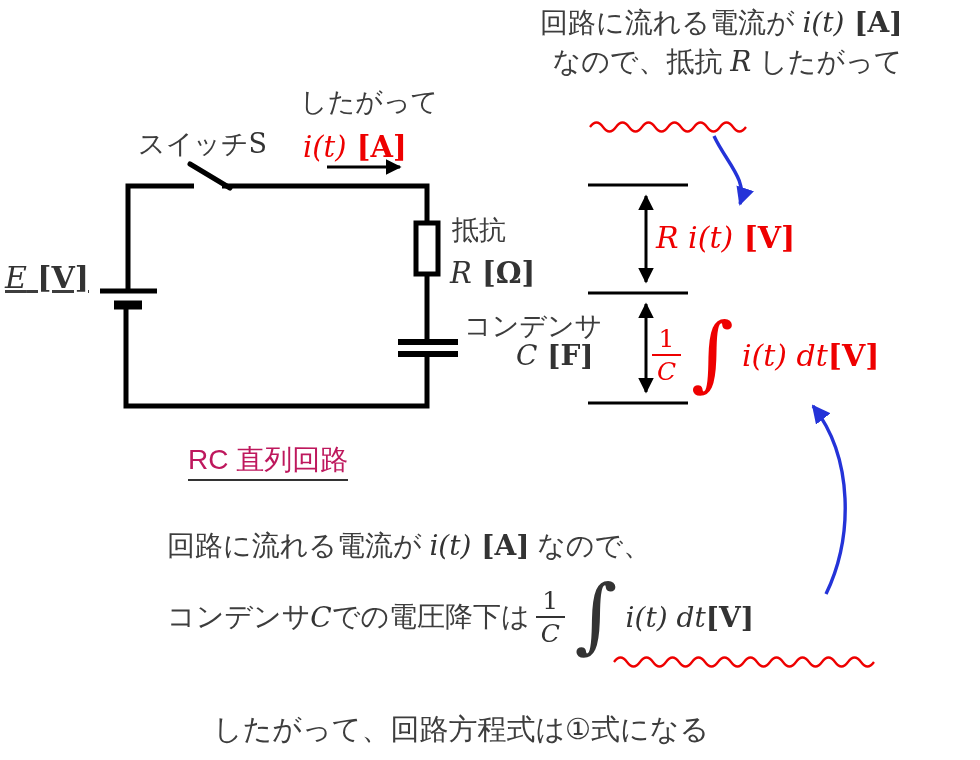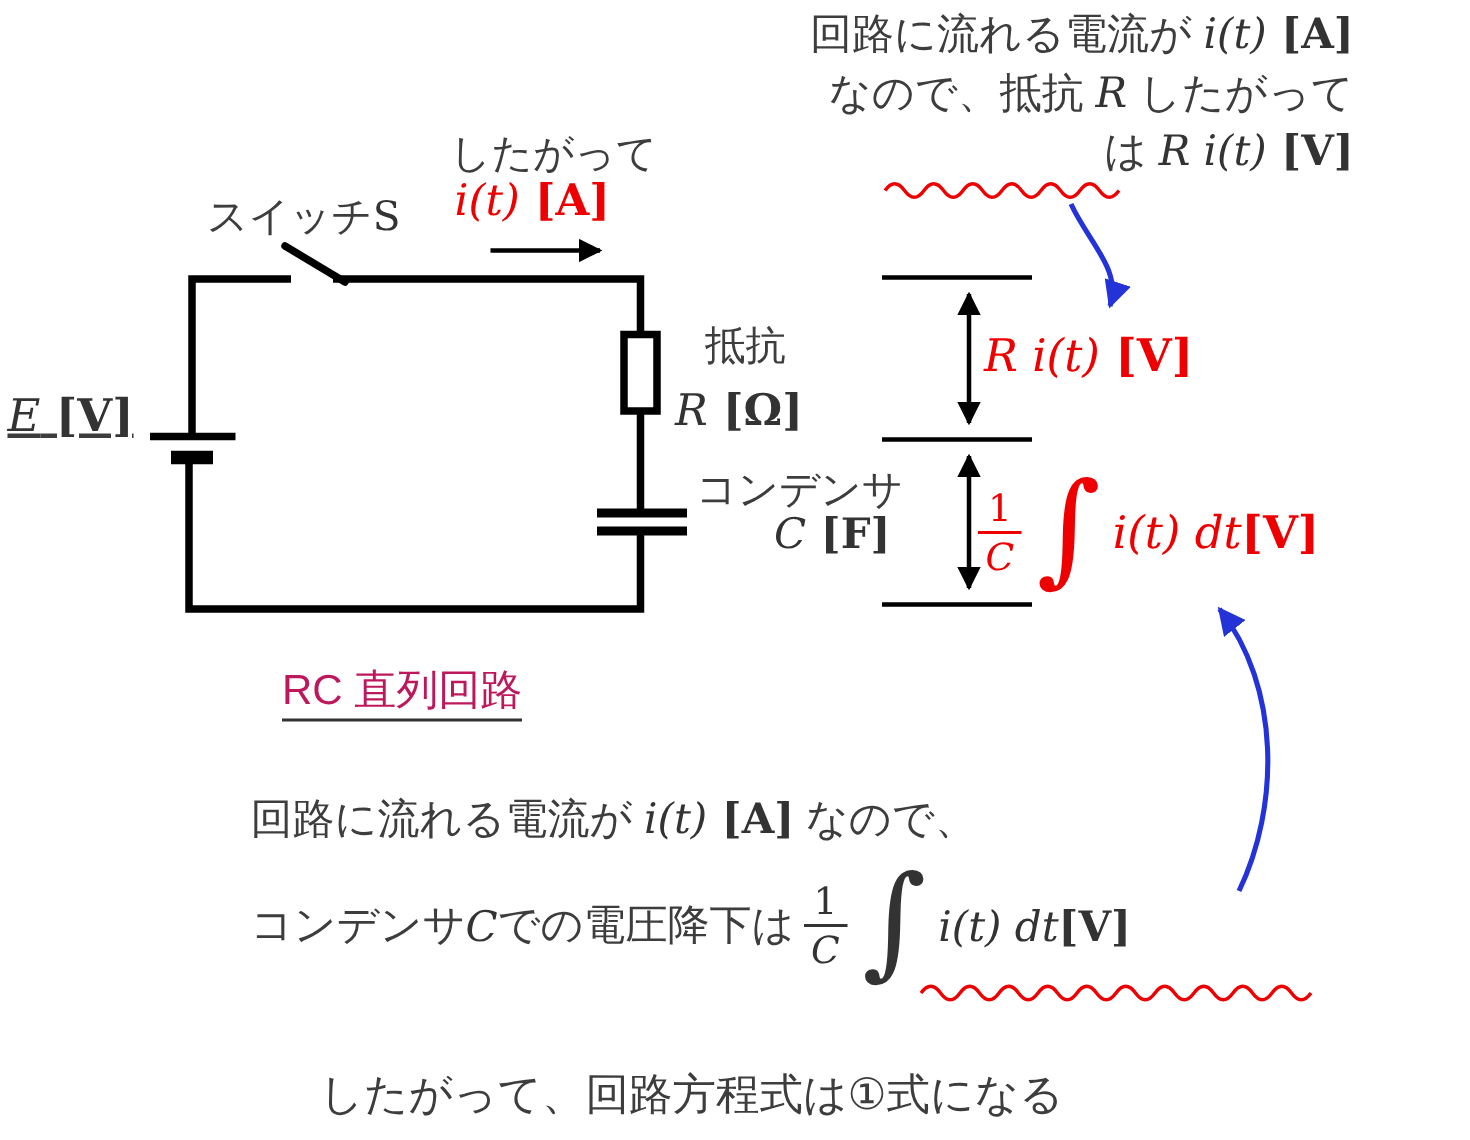--- a/index.html
+++ b/index.html
@@ -17,24 +17,24 @@
   .frac{display:inline-flex;flex-direction:column;align-items:center;vertical-align:middle;
         font-family:"DejaVu Serif","Liberation Serif",serif;line-height:1;}
   .frac .num{font-size:25px;font-style:normal;padding-bottom:3px;}
   .frac .den{font-size:25px;font-style:italic;border-top:2.4px solid currentColor;padding:3px 5px 0 5px;}
   .intsign{font-family:"DejaVu Serif","Liberation Serif",serif;font-style:normal;
            font-size:82px;line-height:0.9;margin:0 8px 0 10px;transform:translateY(-2px);}
   .formula-row{display:flex;align-items:center;}
   .caption-underline{border-bottom:2.6px solid #333333;padding-bottom:4px;}
   #top-note{left:540px;top:3px;font-size:28px;line-height:39px;}
   #current-label{left:300px;top:84px;font-size:27px;}
-  #current-value{left:303px;top:116px;font-size:29px;}
+  #current-value{left:303px;top:130px;font-size:29px;}
   #switch-label{left:138px;top:126px;font-size:27px;}
   #source-label{left:5px;top:260px;font-size:30px;text-decoration:underline;}
-  #resistor-label-jp{left:452px;top:212px;font-size:27px;margin-left:18px;}
+  #resistor-label-jp{left:452px;top:212px;font-size:27px;}
   #resistor-label-val{left:450px;top:256px;font-size:29px;}
   #capacitor-label-jp{left:464px;top:308px;font-size:27px;}
   #capacitor-label-val{left:472px;top:339px;font-size:28px;margin-left:44px;}
   #circuit-caption{left:188px;top:441px;font-size:28px;color:#be185d;}
   #vr-value{left:656px;top:220px;font-size:30px;}
   #vc-value{left:652px;top:302px;height:106px;font-size:30px;}
   #bottom-line1{left:167px;top:527px;font-size:28px;}
   #bottom-line2{left:167px;top:568px;height:98px;font-size:28px;}
   #conclusion{left:213px;top:710px;font-size:29px;}
 </style>
@@ -74,21 +74,20 @@
   <path d="M714,136 C726,162 748,180 740,204" fill="none" stroke="#2433d8" stroke-width="3.4" marker-end="url(#mBlue)"></path>
   <path d="M826,594 C853,538 854,458 813,406" fill="none" stroke="#2433d8" stroke-width="3.4" marker-end="url(#mBlue)"></path>
 
   <path d="M590,127 q6.5,-9 13,0 t13,0 t13,0 t13,0 t13,0 t13,0 t13,0 t13,0 t13,0 t13,0 t13,0 t13,0" fill="none" stroke="#ee0000" stroke-width="2.3"></path>
   <path d="M614,662 q6.5,-9 13,0 t13,0 t13,0 t13,0 t13,0 t13,0 t13,0 t13,0 t13,0 t13,0 t13,0 t13,0 t13,0 t13,0 t13,0 t13,0 t13,0 t13,0 t13,0 t13,0" fill="none" stroke="#ee0000" stroke-width="2.3"></path>
 </svg>
 
 <div class="label" id="top-note">
   <div><span class="jp">回路に流れる電流が </span><span class="m">i(t)</span><span class="u"> [A]</span></div>
   <div><span class="jp">なので、抵抗 </span><span class="m">R</span><span class="jp"> したがって</span></div>
-  <div><span class="jp">は </span><span class="m">R i(t)</span><span class="u"> [V]</span></div>
 </div>
 
 <div class="label" id="current-label">したがって</div>
 <div class="label red" id="current-value"><span class="m">i(t)</span><span class="u"> [A]</span></div>
 <div class="label" id="switch-label"><span class="jp">スイッチ</span><span class="u" style="font-weight:normal">S</span></div>
 <div class="label" id="source-label"><span class="m">E</span><span class="u"> [V]</span></div>
 <div class="label" id="resistor-label-jp">抵抗</div>
 <div class="label" id="resistor-label-val"><span class="m">R</span><span class="u"> [Ω]</span></div>
 <div class="label" id="capacitor-label-jp">コンデンサ</div>
 <div class="label" id="capacitor-label-val"><span class="m">C</span><span class="u"> [F]</span></div>

